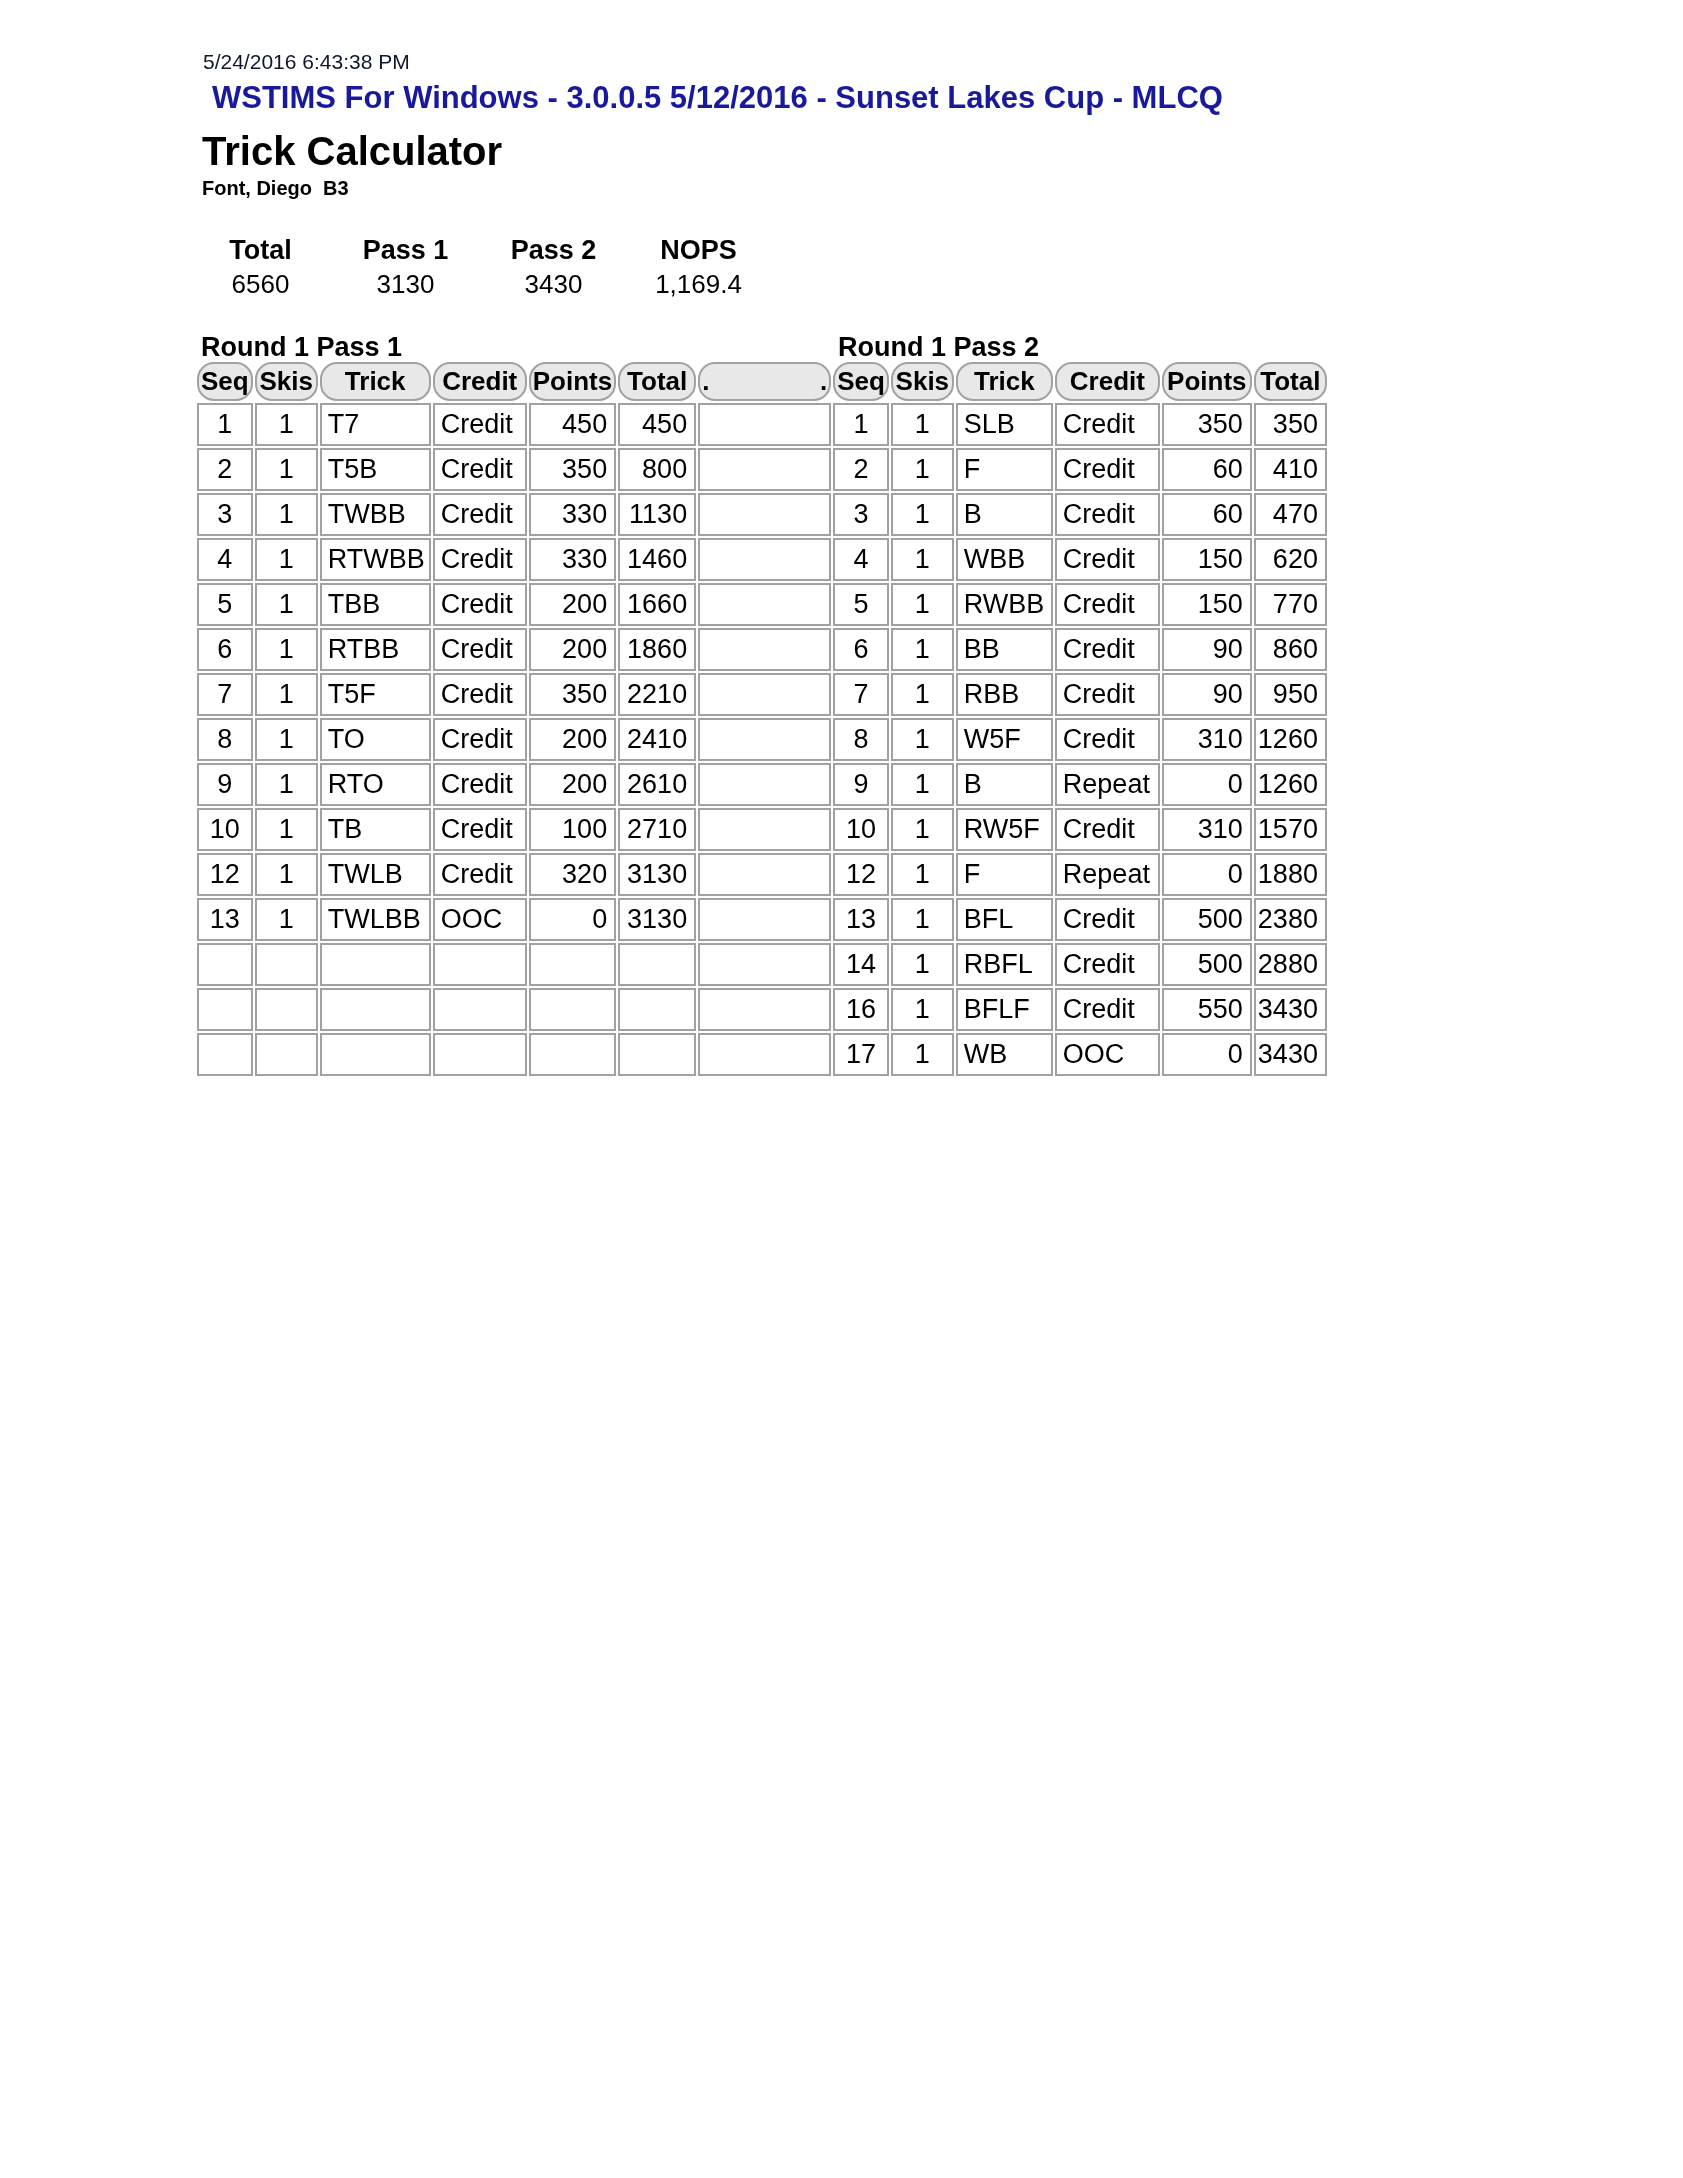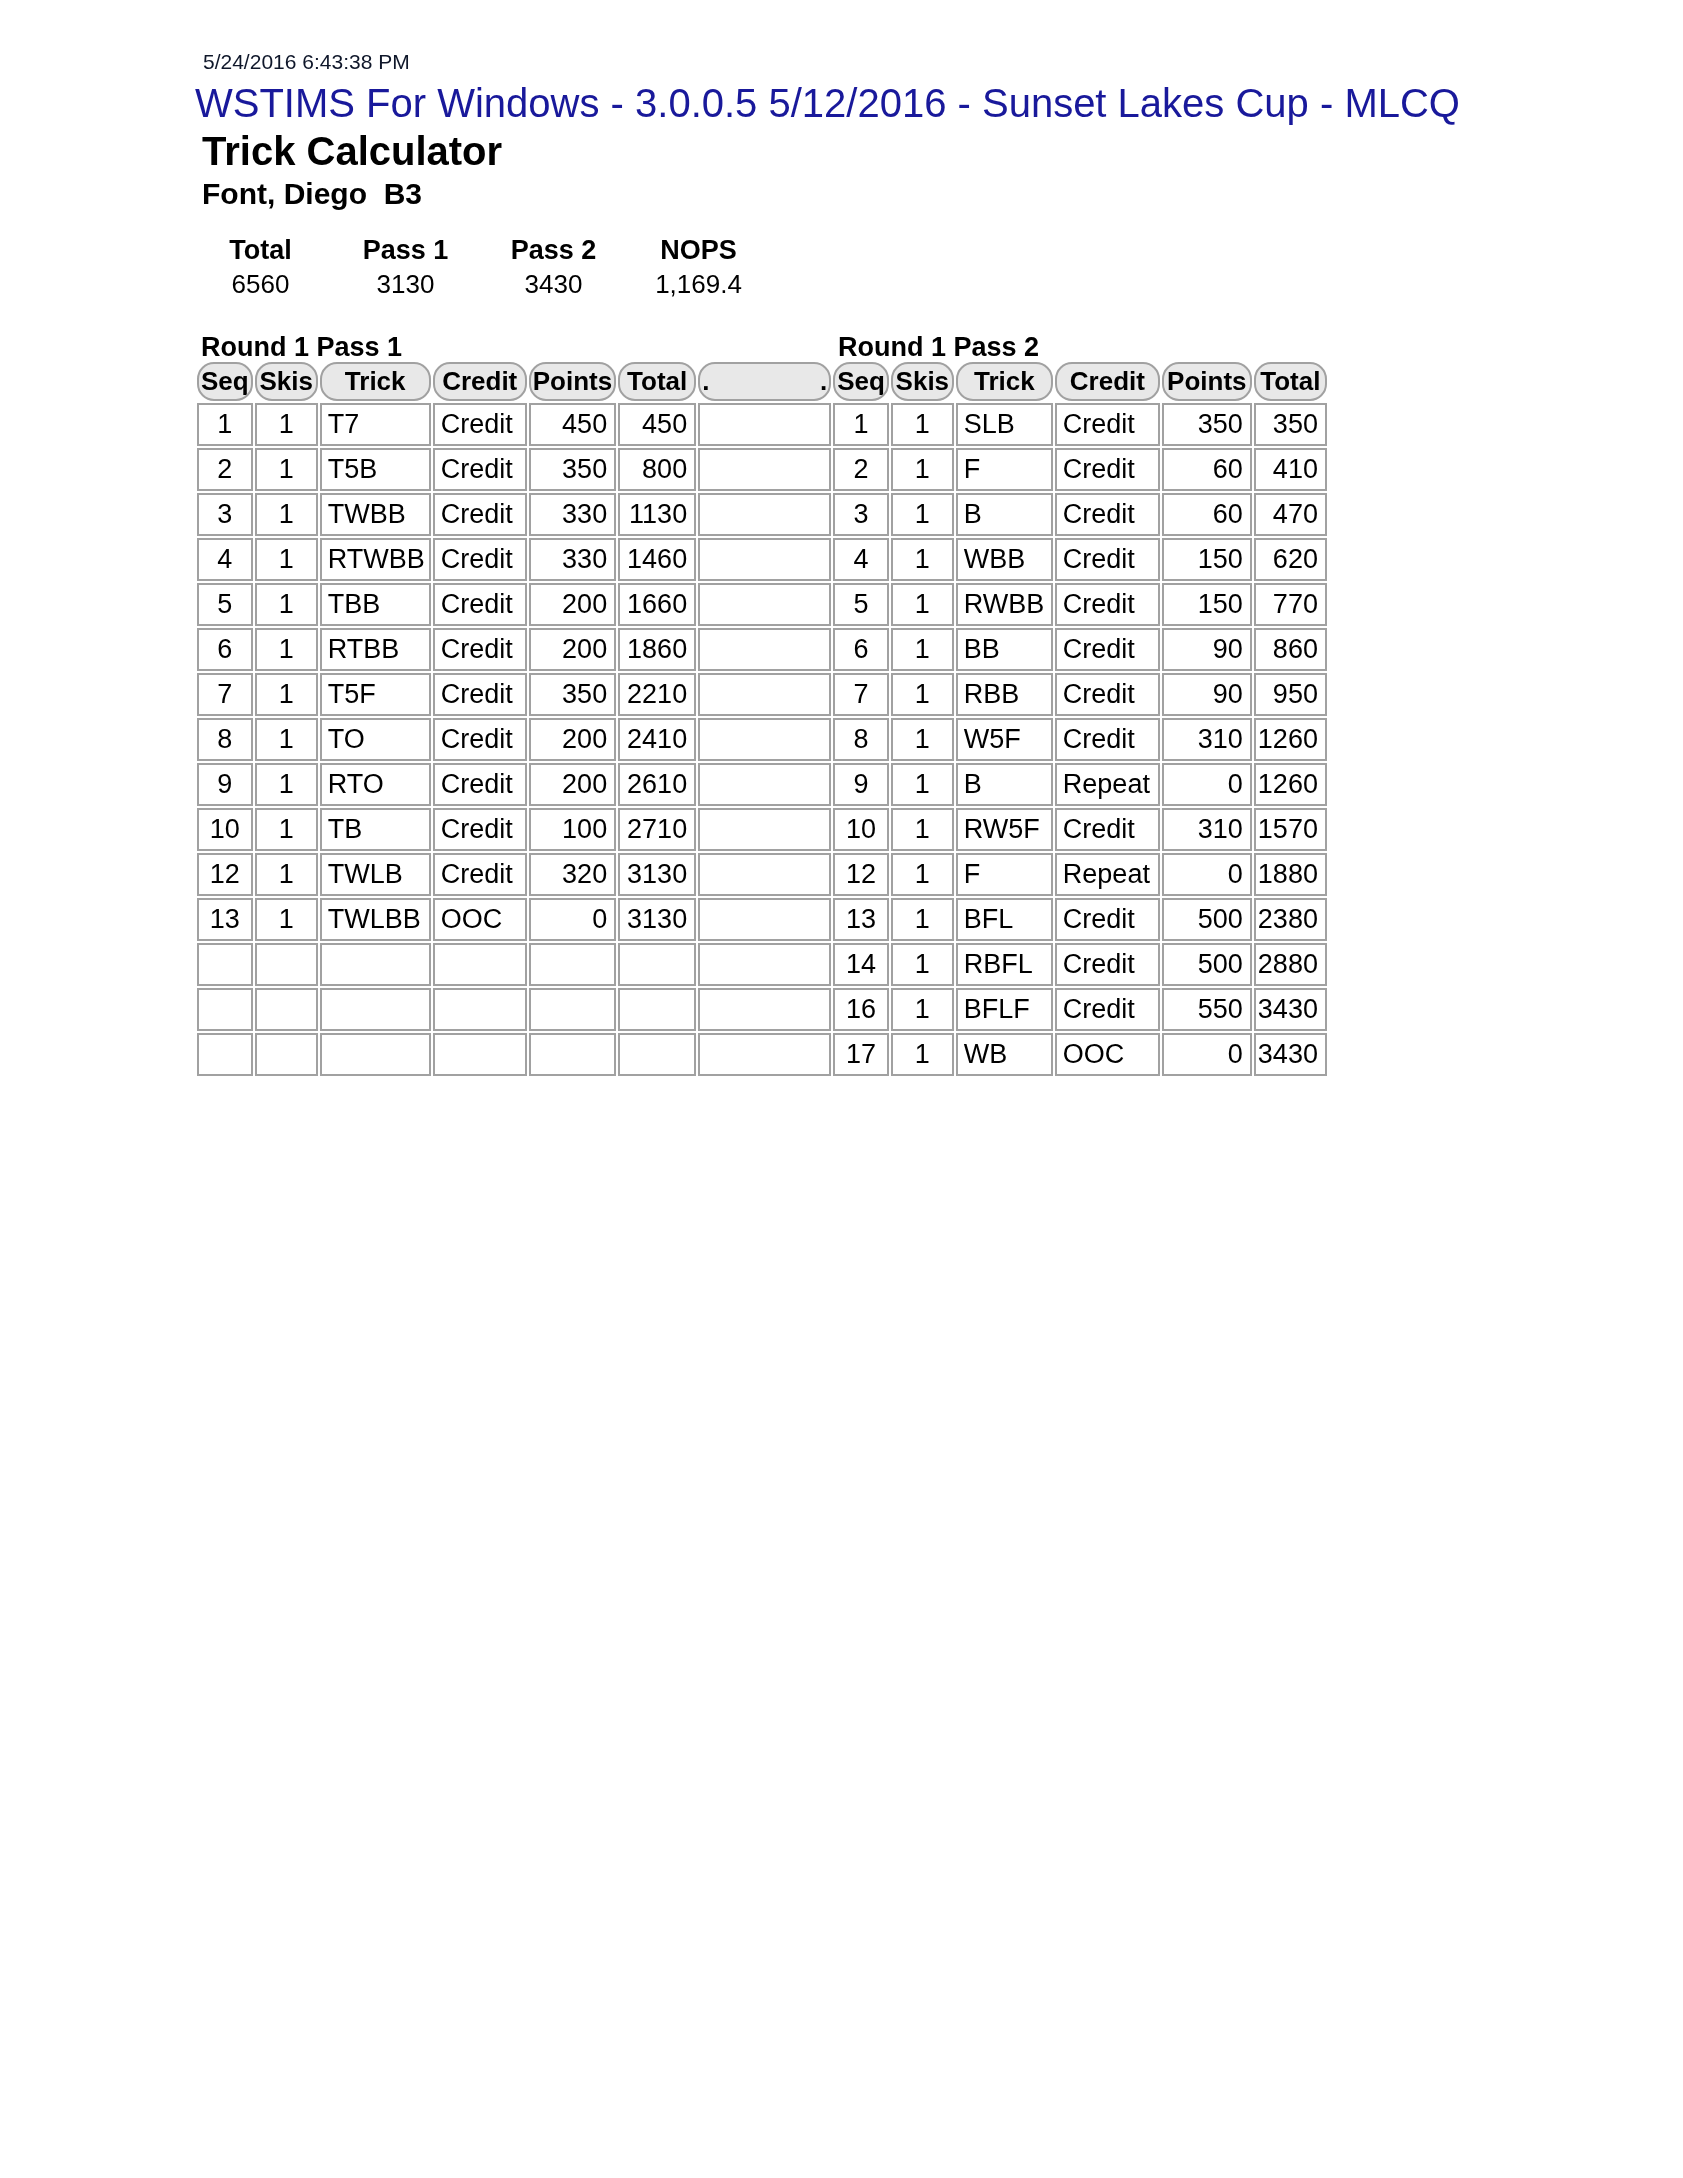--- a/index.html
+++ b/index.html
@@ -9,31 +9,31 @@
     font-family: "Liberation Sans", sans-serif;
     color: #000000;
   }
   .page { position: relative; width: 1683px; height: 2178px; background: #fff; overflow: hidden; }
 
   .timestamp {
     position: absolute; left: 203px; top: 50px;
     font-size: 21px; line-height: 1.1; color: #0f172a;
   }
   .report-title {
-    position: absolute; left: 195px; top: 81px;
-    font-size: 40px; font-weight: normal; line-height: 1.1;
+    position: absolute; left: 212px; top: 81px;
+    font-size: 31px; font-weight: bold; line-height: 1.1;
     color: var(--title-blue, #19199b);
   }
   .report-name {
     position: absolute; left: 202px; top: 129px;
     font-size: 40px; font-weight: bold; line-height: 1.1;
   }
   .skier-name {
     position: absolute; left: 202px; top: 177px;
-    font-size: 30px; font-weight: bold; line-height: 1.1;
+    font-size: 20px; font-weight: bold; line-height: 1.1;
     white-space: pre;
     text-align: right;
   }
 
   .summary {
     position: absolute; left: 191px; top: 232px;
     display: flex;
   }
   .summary .sum-col { width: 139px; text-align: center; }
   .summary .sum-col:nth-child(2) { margin-left: 6px; }

